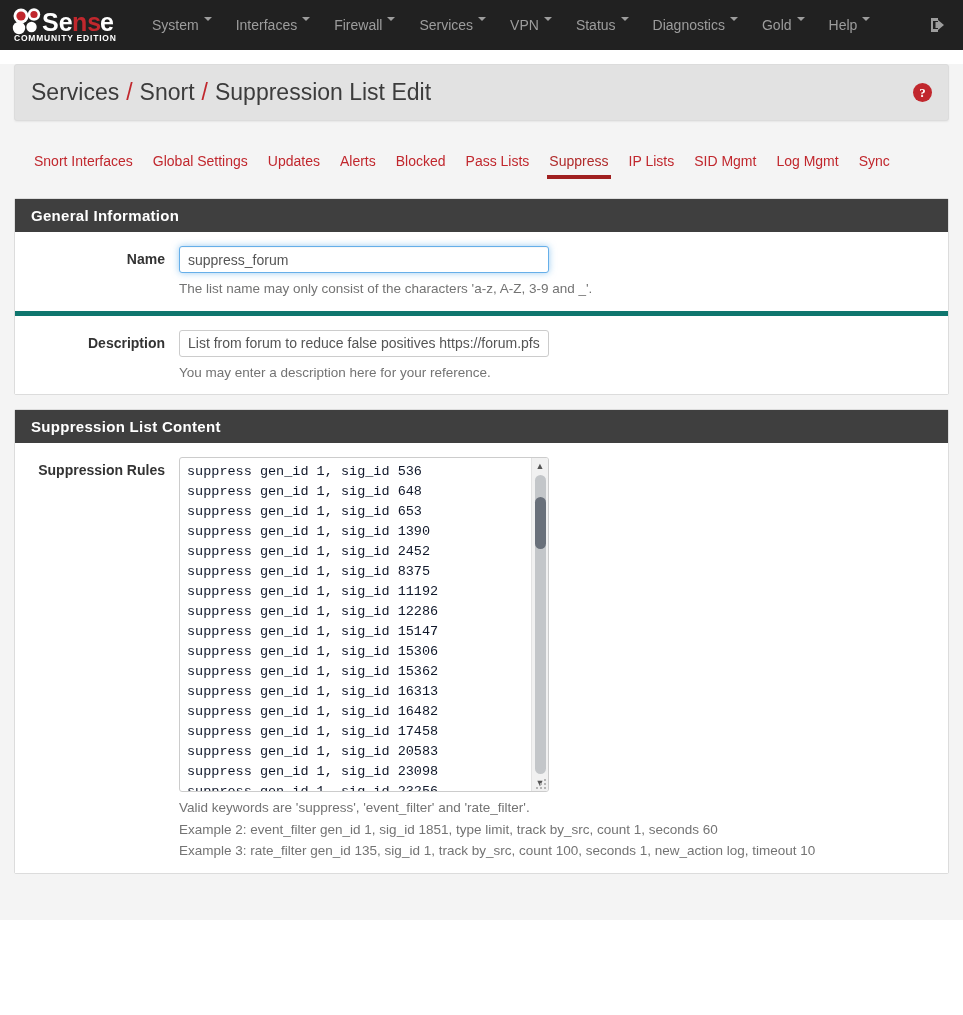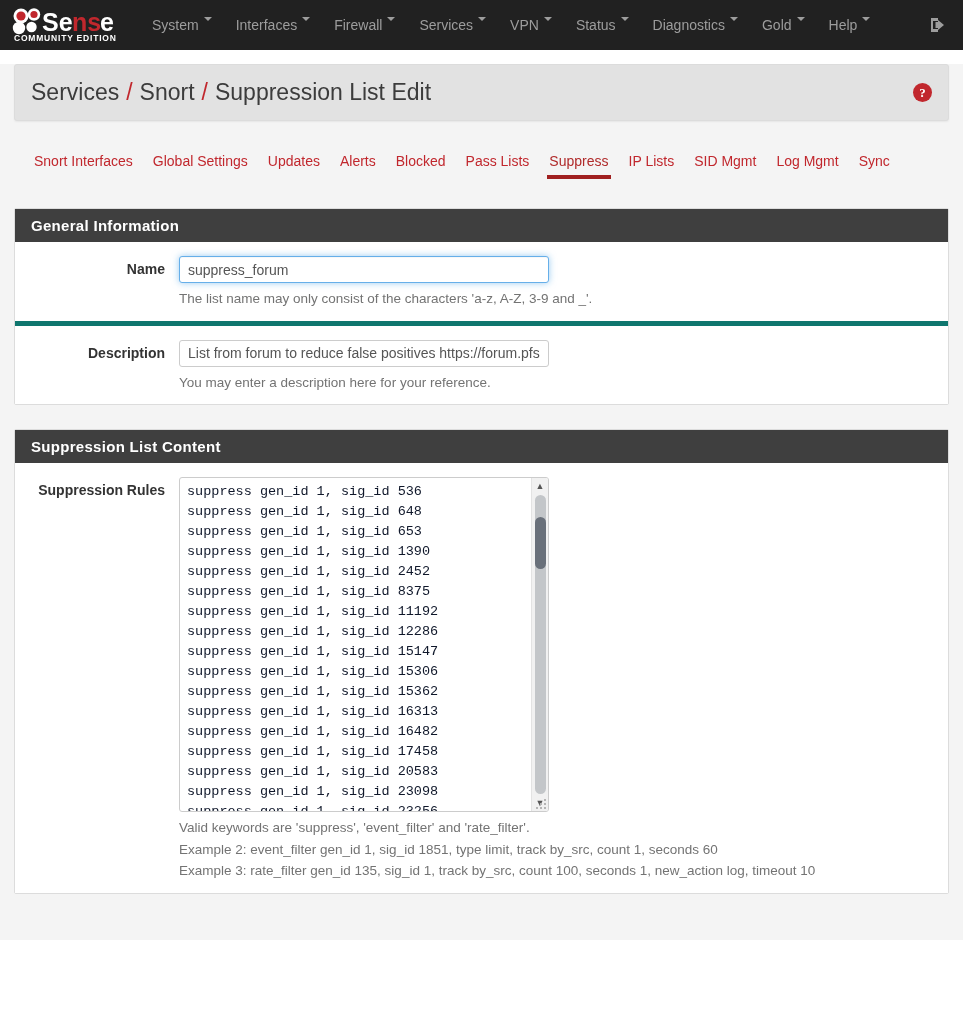--- a/index.html
+++ b/index.html
@@ -133,21 +133,21 @@
     bottom: 2px;
     height: 4px;
     background: #a02020;
   }
 
   
   .panel {
     background: #ffffff;
     border: 1px solid #dcdcdc;
     border-radius: 2px;
-    margin-top: 24px;
+    margin-top: 14px;
   }
   .panel-heading {
     background: #3f3f3f;
     color: #ffffff;
     font-size: 15px;
     font-weight: bold;
     letter-spacing: 0.3px;
     padding: 8px 16px;
     height: 33px;
     display: flex;

